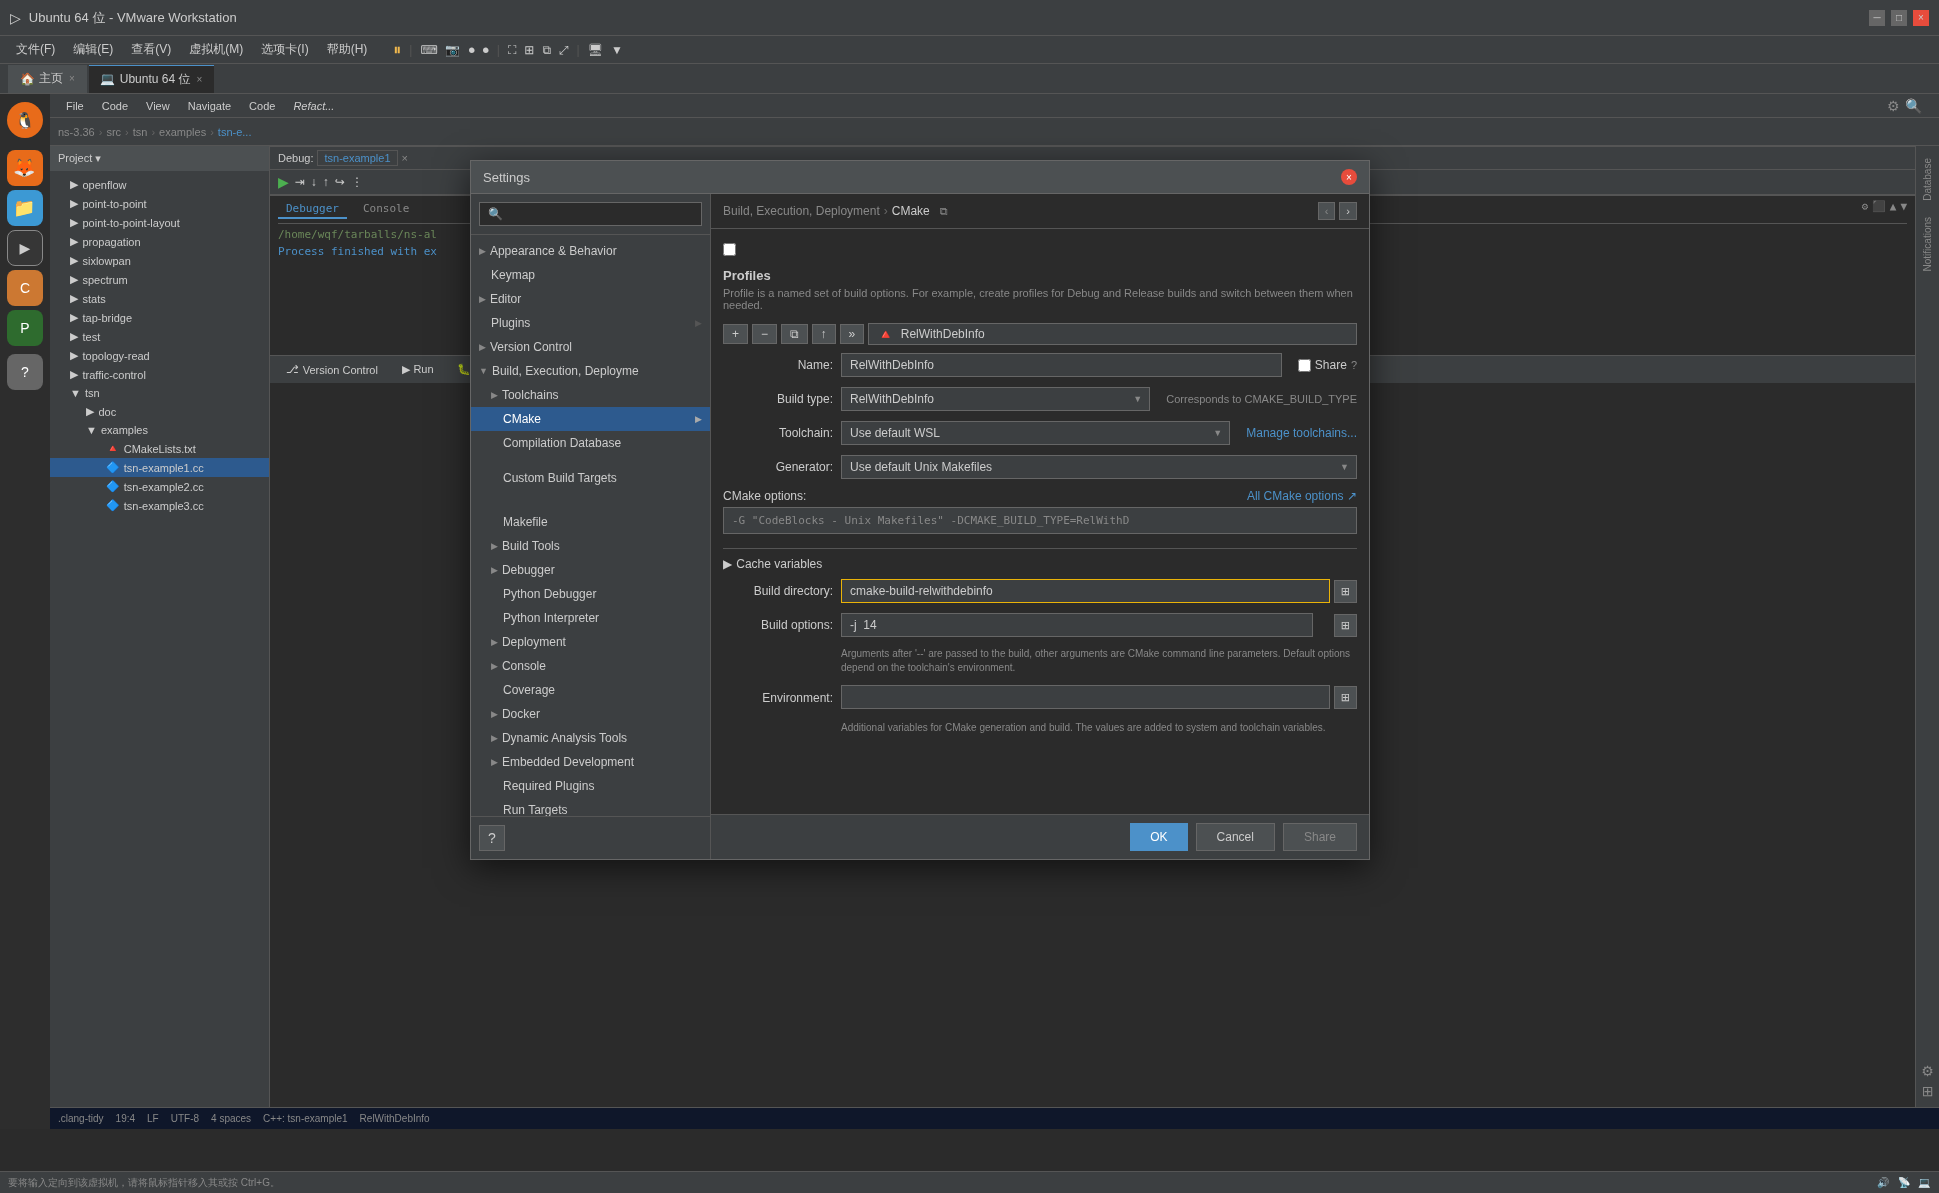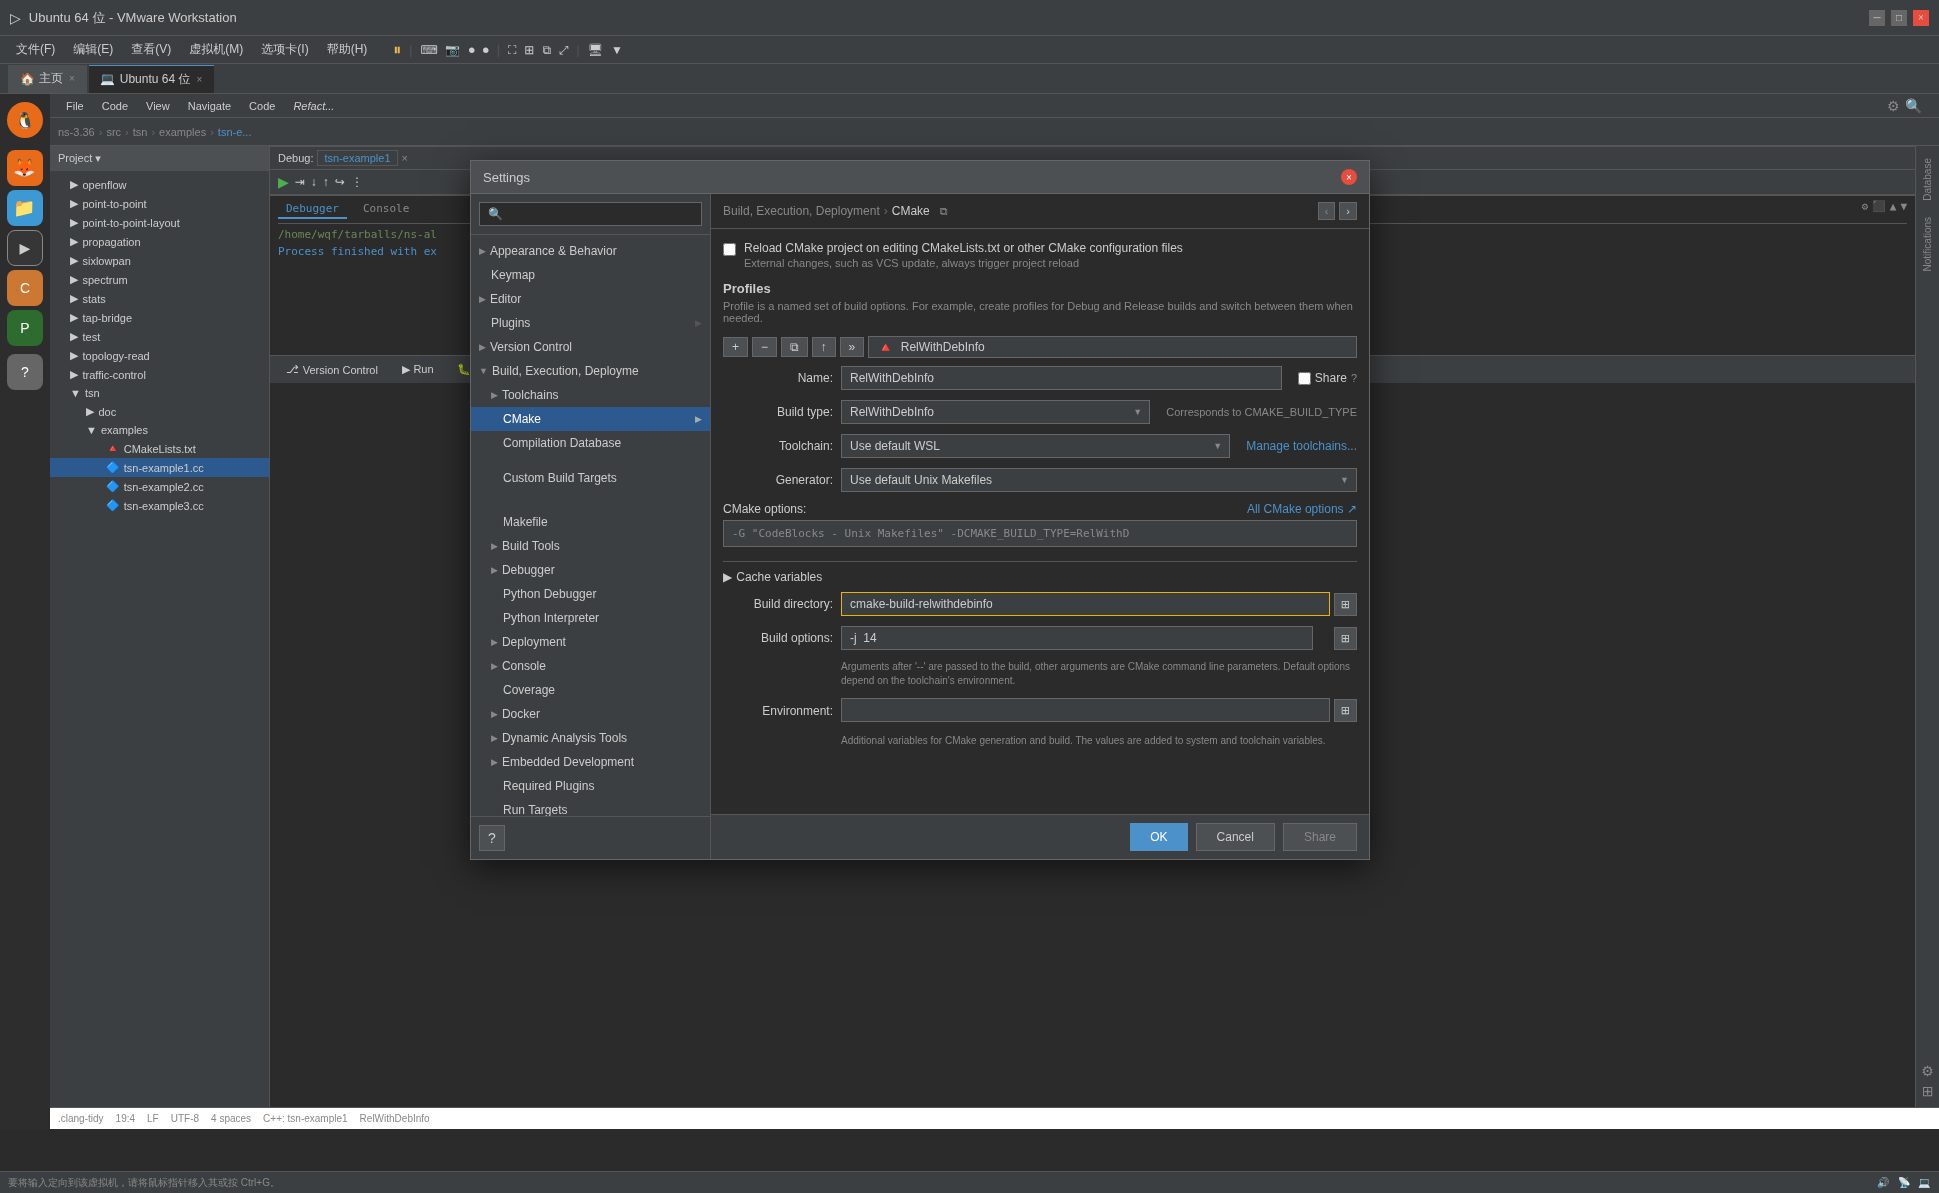--- a/index.html
+++ b/index.html
@@ -224,21 +224,21 @@
       color: #888;
     }
     .term-tab.active { color: #4c91c9; border-bottom: 2px solid #4c91c9; }
     .terminal-content { color: #ccc; }
     .terminal-path { color: #6a8759; }
     .terminal-highlight { color: #4c91c9; }
 
     
     .status-bar {
       height: 22px;
-      background: #ffffff;
+      background: #0f172a;
       display: flex;
       align-items: center;
       padding: 0 8px;
       font-size: 10px;
       color: #888;
       border-top: 1px solid #555;
       gap: 12px;
     }
 
     
@@ -1072,24 +1072,20 @@
           <div class="nav-arrows">
             <button class="nav-arrow">‹</button>
             <button class="nav-arrow enabled">›</button>
           </div>
         </div>
 
         <div class="settings-content">
 
           <div class="checkbox-row">
             <input type="checkbox" style="margin-top: 2px;">
-            <div>
-              <div class="cb-label">Reload CMake project on editing CMakeLists.txt or other CMake configuration files</div>
-              <div class="cb-desc">External changes, such as VCS update, always trigger project reload</div>
-            </div>
           </div>
 
           <div class="section-title">Profiles</div>
           <div class="section-desc">Profile is a named set of build options. For example, create profiles for Debug and Release builds and switch between them when needed.</div>
 
           <div class="profiles-bar">
             <button style="background:#4c5052;border:1px solid #666;color:#ccc;padding:2px 8px;cursor:pointer;">+</button>
             <button style="background:#4c5052;border:1px solid #666;color:#ccc;padding:2px 8px;cursor:pointer;">−</button>
             <button style="background:#4c5052;border:1px solid #666;color:#ccc;padding:2px 8px;cursor:pointer;">⧉</button>
             <button style="background:#4c5052;border:1px solid #666;color:#ccc;padding:2px 8px;cursor:pointer;">↑</button>

